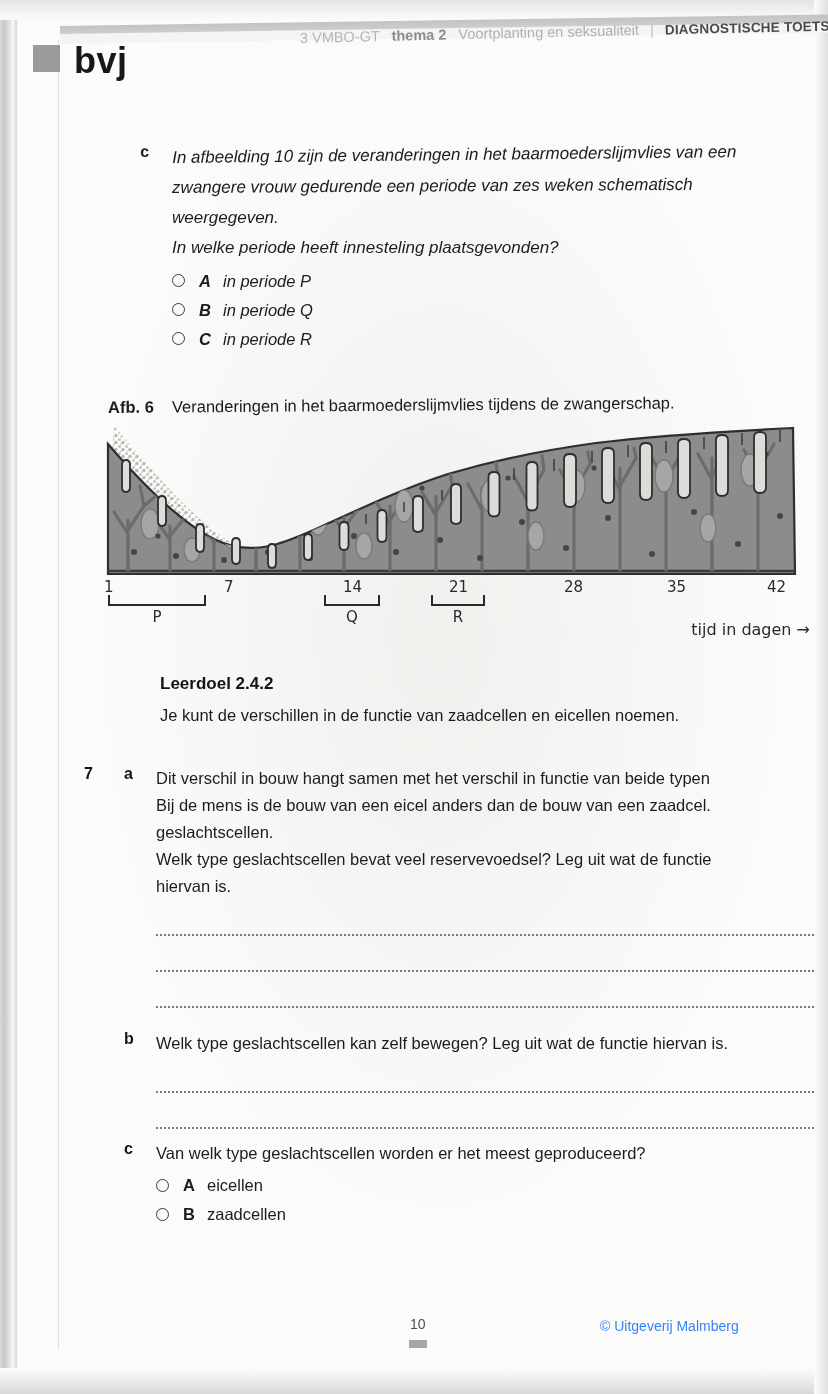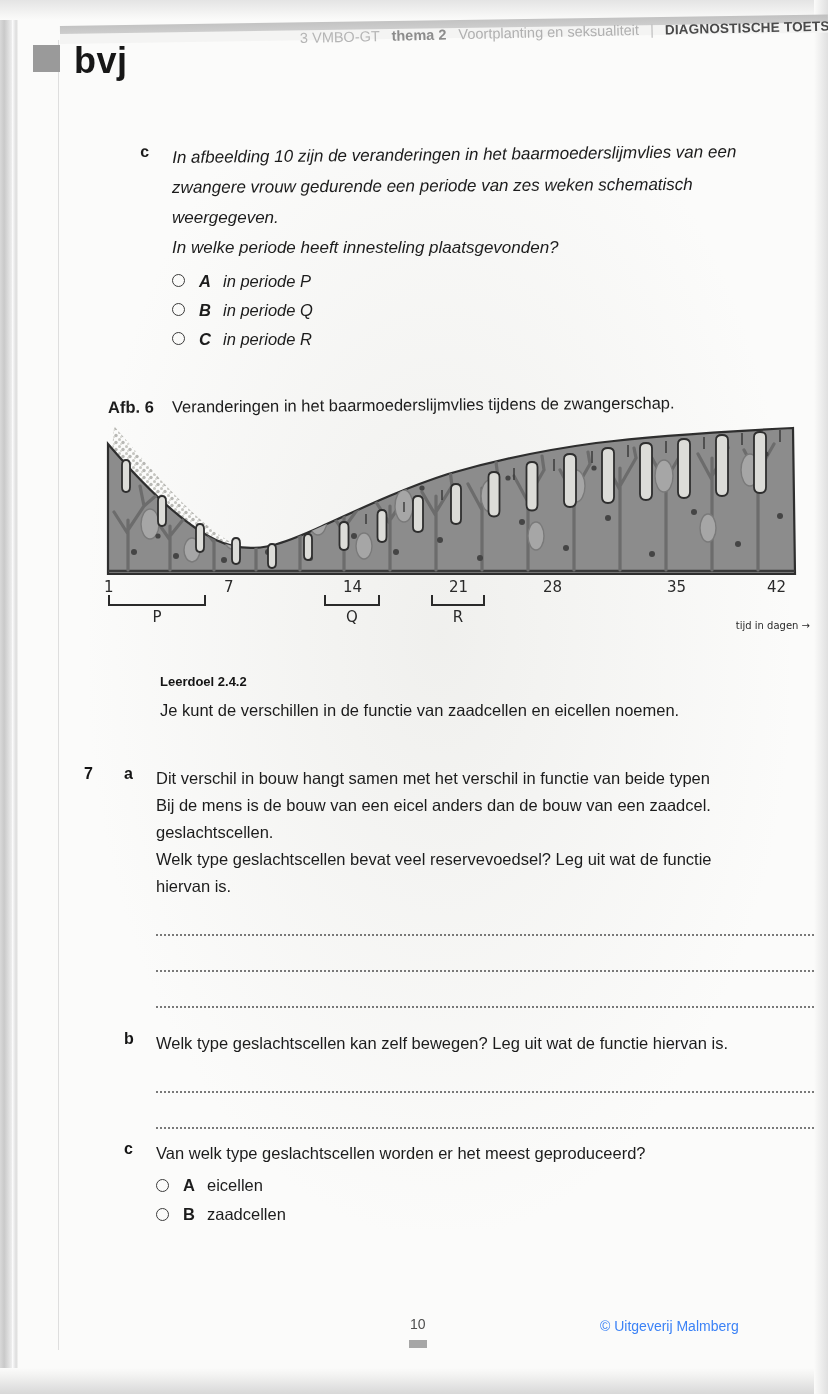--- a/index.html
+++ b/index.html
@@ -139,29 +139,29 @@
   }
   .period-bracket .pb-left { left: 0; }
   .period-bracket .pb-right { right: 0; }
   .period-bracket .pb-label {
     position: absolute; top: 4px; left: 0; width: 100%;
     text-align: center; font-size: 15px; color: #2a2a2a;
     font-family: "DejaVu Sans", sans-serif;
   }
   .axis-title {
     position: absolute; top: 42px; right: 4px;
-    font-size: 10px; color: #2a2a2a; white-space: nowrap;
+    font-size: 16px; color: #2a2a2a; white-space: nowrap;
     font-family: "DejaVu Sans", sans-serif;
   }
 
   
   .leerdoel {
     position: absolute; left: 160px; top: 674px; width: 640px;
   }
-  .leerdoel-title { font-size: 13px; font-weight: 700; color: #141414; }
+  .leerdoel-title { font-size: 17px; font-weight: 700; color: #141414; }
   .leerdoel-text { font-size: 16.5px; color: #1c1c1c; margin-top: 12px; }
 
   
   .q7 { position: absolute; left: 84px; top: 765px; width: 730px; }
   .q7-num {
     position: absolute; left: 0; top: 0; font-size: 16px; font-weight: 700; color: #141414;
   }
   .sub-row { position: relative; }
   .sub-letter {
     position: absolute; left: 0; top: 0; font-size: 16px; font-weight: 700; color: #141414;
@@ -383,21 +383,21 @@
         </g>
       </g>
     </svg>
   </div>
 
   <div class="axis-area">
     <div class="tick-label" style="left:0px">1</div>
     <div class="tick-label" style="left:120px">7</div>
     <div class="tick-label" style="left:239px">14</div>
     <div class="tick-label" style="left:345px">21</div>
-    <div class="tick-label" style="left:439px">28</div>
+    <div class="tick-label" style="left:460px">28</div>
     <div class="tick-label" style="left:563px">35</div>
     <div class="tick-label" style="left:663px">42</div>
 
     <div class="period-bracket" style="left:4px; width:98px">
       <div class="pb-left"></div>
         <div class="pb-line"></div>
         <div class="pb-right"></div>
       <div class="pb-label">P</div>
     </div>
     <div class="period-bracket" style="left:220px; width:56px">

